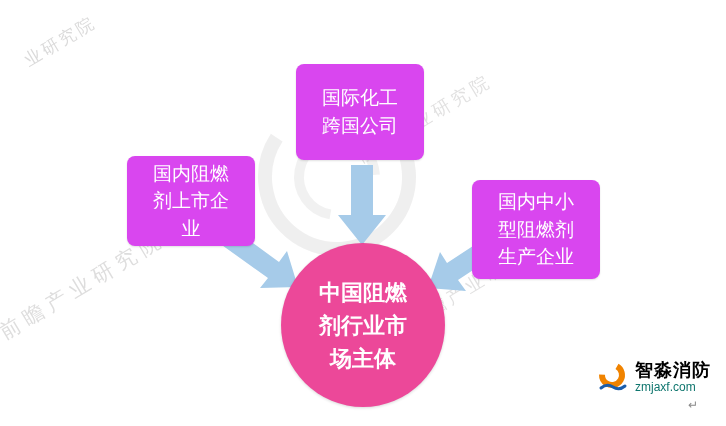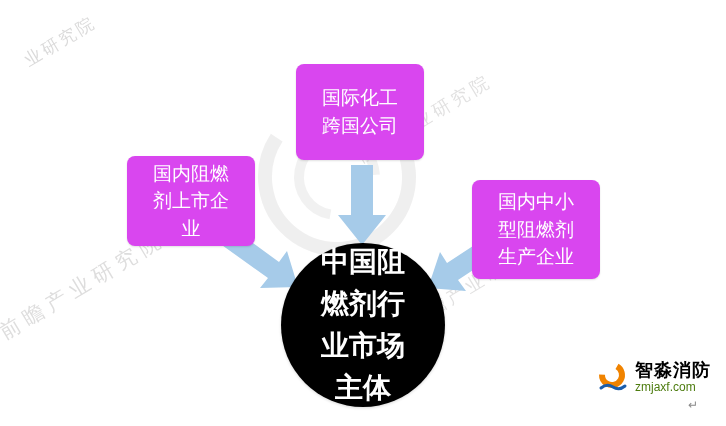--- a/index.html
+++ b/index.html
@@ -66,47 +66,47 @@
     .box-right { left: 472px; top: 160px; width: 128px; height: 99px; margin-top: 20px; }
     .box-inner { width: 88px; word-break: break-all; }
 
     .circle {
       position: absolute;
       left: 281px;
       top: 243px;
       width: 164px;
       height: 164px;
       border-radius: 50%;
-      background: #000000;
+      background: #ec4899;
       color: #ffffff;
       display: flex;
       align-items: center;
       justify-content: center;
       text-align: center;
-      font-size: 28px;
+      font-size: 22px;
       font-weight: bold;
       line-height: 1.5;
       z-index: 2;
       box-shadow: 0 1px 3px rgba(0,0,0,0.15);
     }
     .circle-inner { width: 98px; word-break: break-all; }
 
     
     .logo {
       position: absolute;
       left: 596px;
       top: 360px;
       display: flex;
       align-items: center;
       gap: 7px;
       z-index: 4;
     }
     .logo-text { display: flex; flex-direction: column; line-height: 1.15; }
     .logo-brand { font-size: 18px; font-weight: bold; color: #000000; letter-spacing: 1px; }
-    .logo-domain { font-size: 12px; color: #4d7c0f; }
+    .logo-domain { font-size: 12px; color: #0f766e; }
 
     .return-mark {
       position: absolute;
       left: 688px;
       top: 398px;
       font-size: 12px;
       color: #8a8a8a;
       z-index: 3;
     }
   </style>

